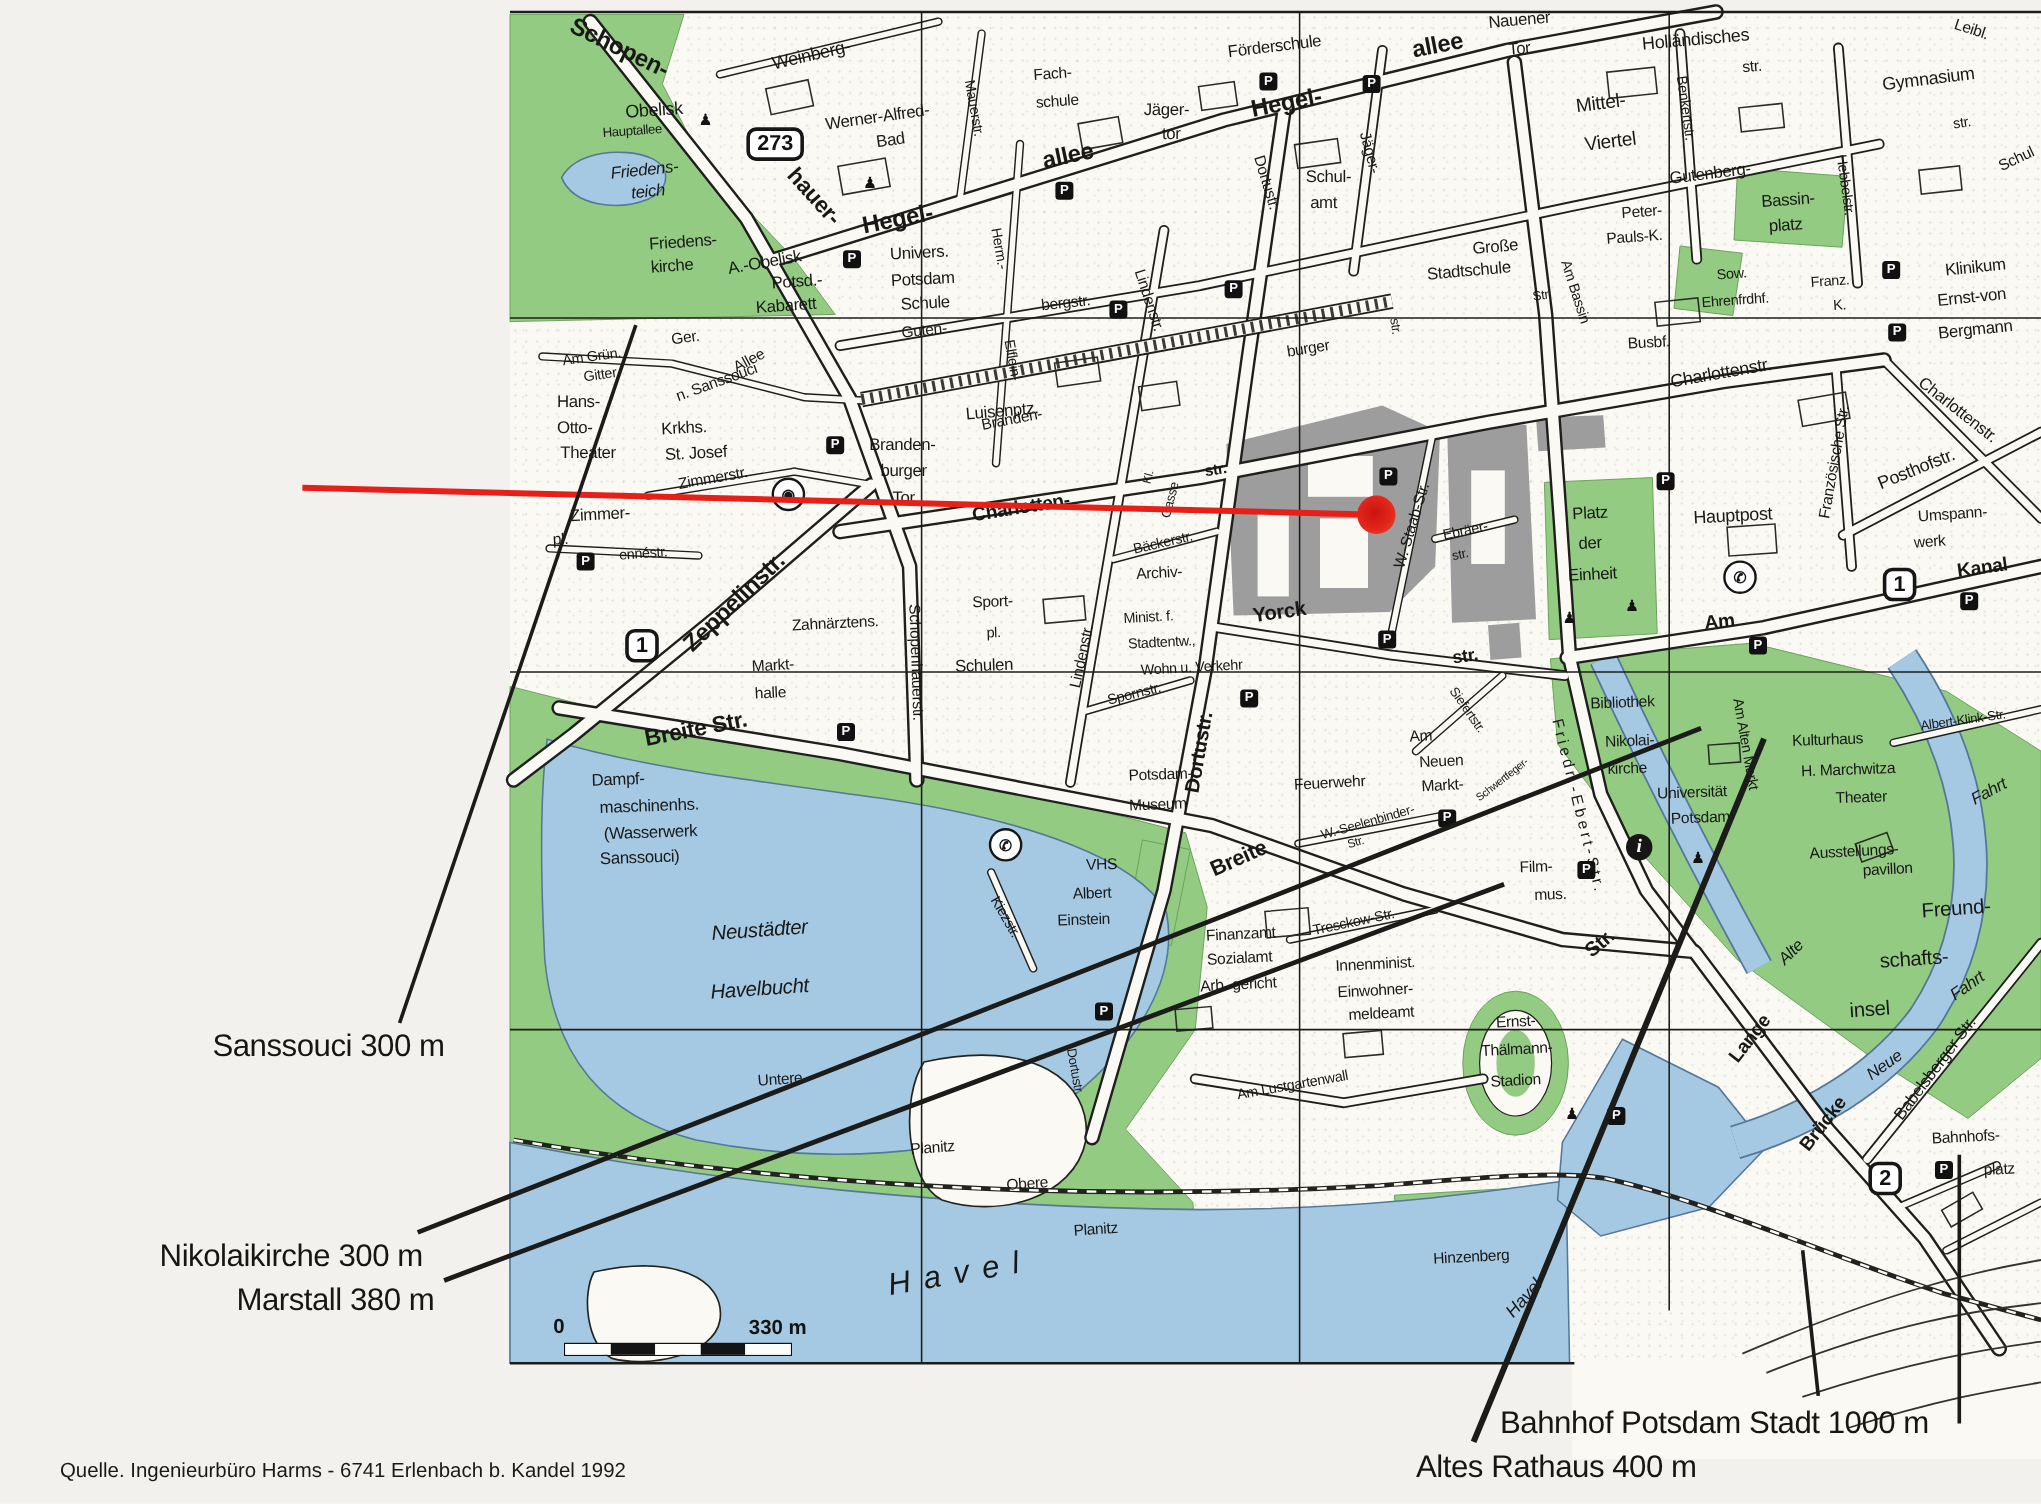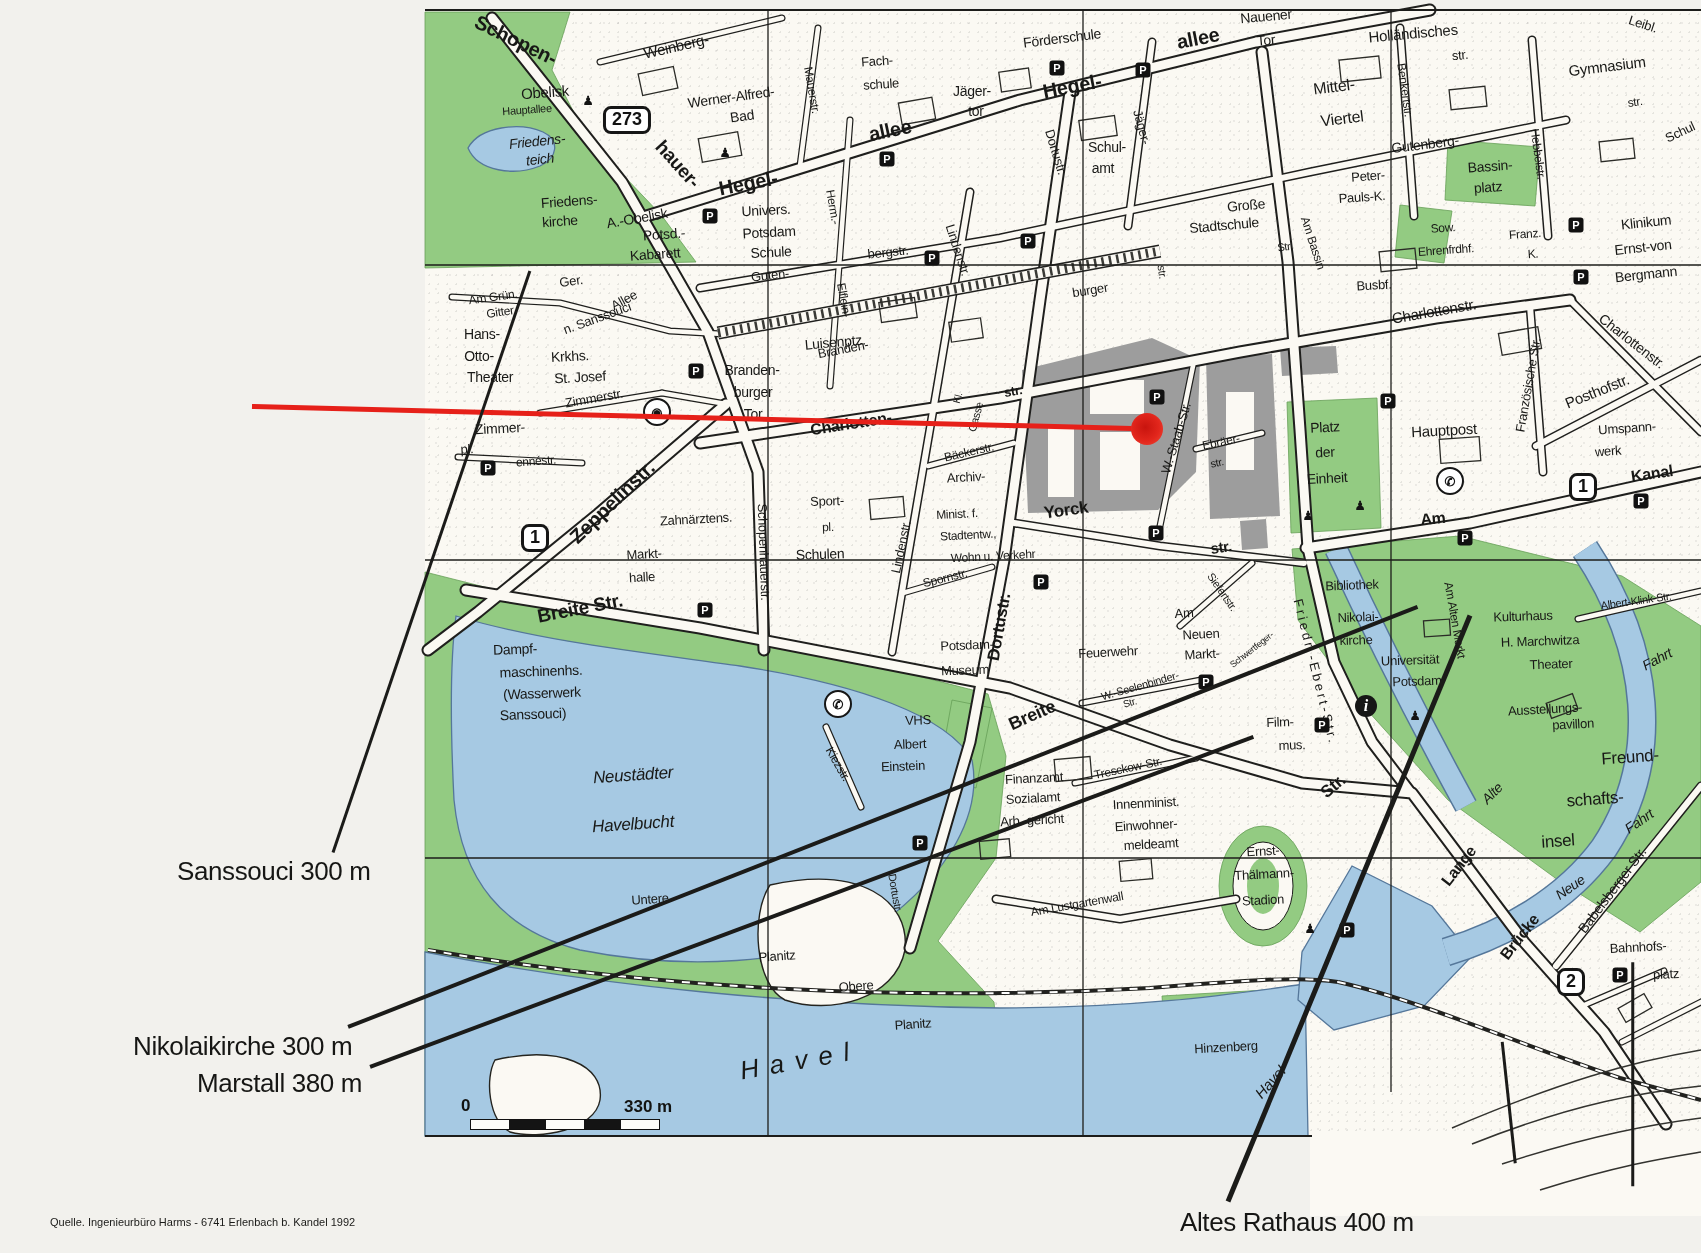--- a/index.html
+++ b/index.html
@@ -45,21 +45,21 @@
     border:2.5px solid #161616;background:#fff;color:#161616;display:flex;align-items:center;justify-content:center;
     font-size:13px;font-weight:700;
   }
   .cicon.solid{background:#161616;color:#fff;font-family:"Liberation Serif",serif;font-style:italic;font-size:16px;width:22px;height:22px;border:none;}
   .fig{position:absolute;transform:translate(-50%,-50%);font-size:13px;color:#131313;line-height:1;}
   .pline{position:absolute;background:#1b1b19;transform-origin:0 50%;}
   .redline{position:absolute;transform-origin:0 50%;background:var(--red,#e62019);}
   .reddot{position:absolute;border-radius:50%;
     background:radial-gradient(circle at 45% 45%, #c8140e 0%, #e2261c 55%, #ef4a38 100%);}
   .ann{position:absolute;color:#161614;font-size:26px;letter-spacing:-0.4px;white-space:nowrap;}
-  #credit{position:absolute;color:#1a1a18;font-size:11px;letter-spacing:0;}
+  #credit{position:absolute;color:#1a1a18;font-size:17px;letter-spacing:0;}
   #scalebar{
     position:absolute;left:470px;top:1119px;width:188px;height:9px;border:1.5px solid #111;display:flex;
   }
   #scalebar div{flex:1;}
   #scalebar .w{background:#fdfdf9;} #scalebar .k{background:#141414;}
   .scale-label{position:absolute;color:#131311;font-size:17px;font-weight:700;}
 </style>
 </head>
 <body>
 
@@ -474,21 +474,21 @@
       <div class="cicon" style="left: 1450px; top: 481px;">✆</div>
       <div class="cicon" style="left: 838px; top: 704px;">✆</div>
       <div class="cicon" style="left: 657px; top: 412px;">◉</div>
       <div class="cicon solid" style="left: 1366px; top: 706px;">i</div>
       <div class="fig" style="left: 1308px; top: 515px;">♟</div>
       <div class="fig" style="left: 1360px; top: 505px;">♟</div>
       <div class="fig" style="left: 1415px; top: 715px;">♟</div>
       <div class="fig" style="left: 1310px; top: 928px;">♟</div>
       <div class="fig" style="left: 588px; top: 100px;">♟</div>
       <div class="fig" style="left: 725px; top: 152px;">♟</div>
-      <div class="badge" style="left: 627px; top: 120px;">273</div>
+      <div class="badge" style="left: 646px; top: 120px;">273</div>
       <div class="badge" style="left: 535px; top: 538px;">1</div>
       <div class="badge" style="left: 1583px; top: 487px;">1</div>
       <div class="badge" style="left: 1571px; top: 982px;">2</div>
     </div>
   <div id="lines-layer">
       <div class="redline" style="left: 252px; top: 403.75px; width: 880.275px; height: 4.5px; transform: rotate(0.0249947rad);"></div>
       <div class="reddot" style="left: 1131px; top: 413px; height: 32px; width: 32px;"></div>
       <div class="pline" style="left: 333px; top: 850.5px; width: 614.437px; height: 3px; transform: rotate(-1.24441rad);"></div>
       <div class="pline" style="left: 348px; top: 1025.25px; width: 1148.55px; height: 3.5px; transform: rotate(-0.374363rad);"></div>
       <div class="pline" style="left: 370px; top: 1065.25px; width: 942.65px; height: 3.5px; transform: rotate(-0.357653rad);"></div>
@@ -503,16 +503,17 @@
     <div class="w"></div>
       <div class="k"></div>
       <div class="w"></div>
       <div class="k"></div>
       <div class="w"></div>
   </div>
 
   <div class="ann" style="left: 177px; top: 856px;">Sanssouci 300 m</div>
   <div class="ann" style="left: 133px; top: 1031px;">Nikolaikirche 300 m</div>
   <div class="ann" style="left: 197px; top: 1068px;">Marstall 380 m</div>
+  <div class="ann" style="left: 1250px; top: 1170px;">Bahnhof Potsdam Stadt 1000 m</div>
   <div class="ann" style="left: 1180px; top: 1207px;">Altes Rathaus 400 m</div>
 
   <div id="credit" style="left: 50px; top: 1216px;">Quelle. Ingenieurbüro Harms - 6741 Erlenbach b. Kandel 1992</div>
 </div>
 
 </body></html>

